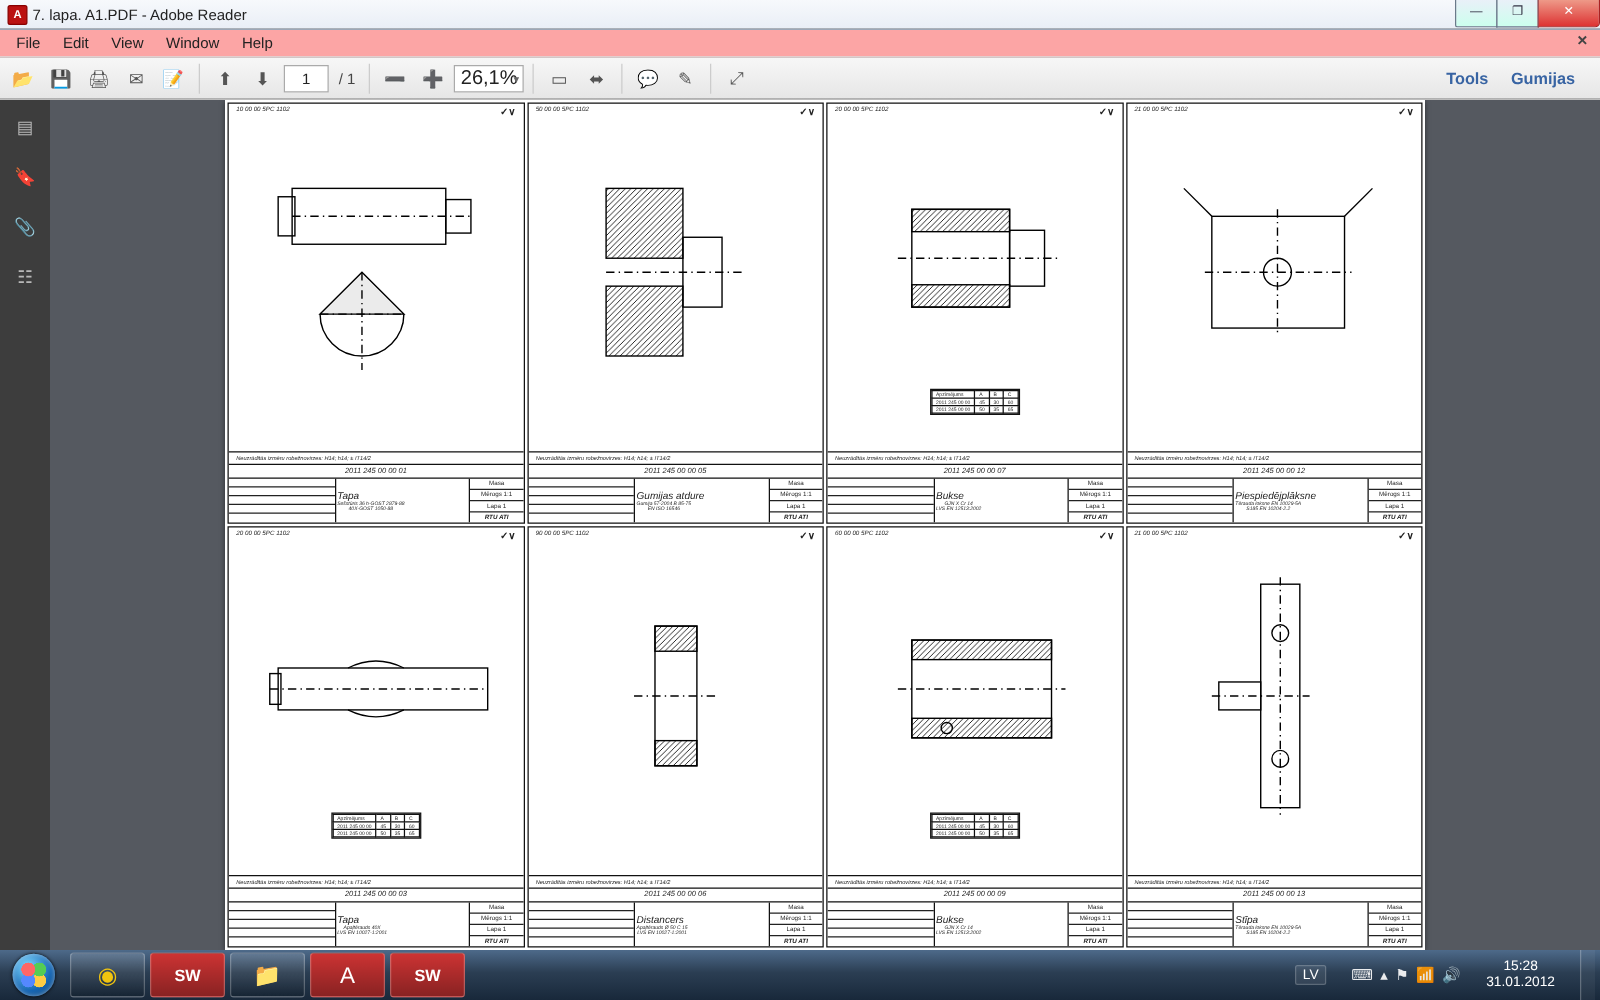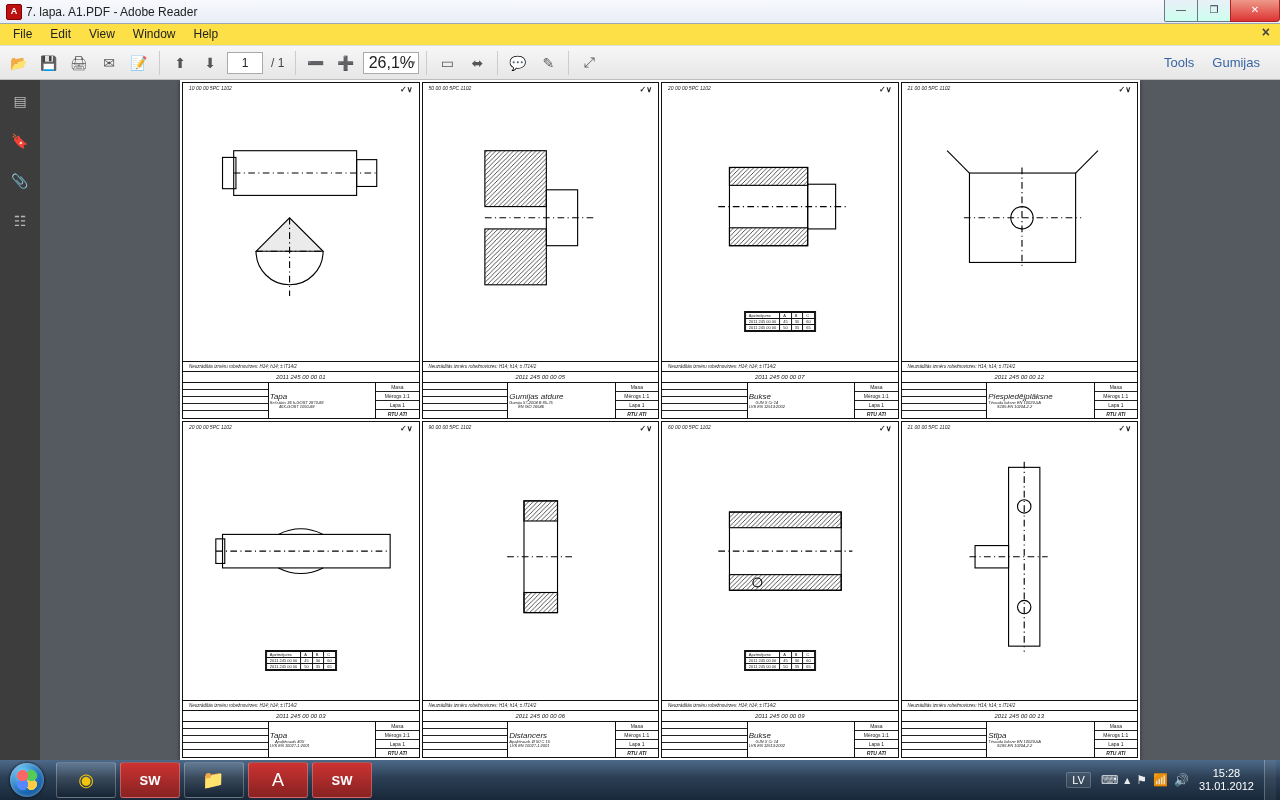--- a/index.html
+++ b/index.html
@@ -5,33 +5,33 @@
 *{margin:0;padding:0;box-sizing:border-box;font-family:"Segoe UI",Tahoma,sans-serif;user-select:none}
 html,body{width:1280px;height:800px;overflow:hidden;background:#000}
 
 .titlebar{position:absolute;top:0;left:0;right:0;height:24px;background:linear-gradient(#f7f9fc,#e9eef6);border-bottom:1px solid #9ba7b7;display:flex;align-items:center;padding-left:6px;font-size:12px;color:#222}
 .titlebar .ticon{width:16px;height:16px;margin-right:4px;background:#b11;border:1px solid #800;border-radius:2px;font-size:9px;line-height:13px;text-align:center;color:#fff;font-weight:bold}
 .winbtns{position:absolute;right:0;top:0;display:flex}
 .winbtns div{width:34px;height:22px;border:1px solid #6a7a8a;border-top:none;background:linear-gradient(#e9f0f8,#cfe);margin-left:-1px;text-align:center;font-size:10px;line-height:20px;color:#334}
 .winbtns .close{width:50px;background:linear-gradient(#e98,#d33);color:#fff;border-color:#a22;border-bottom-right-radius:4px}
 .winbtns .min{border-bottom-left-radius:2px}
 
-.menubar{position:absolute;top:24px;left:0;right:0;height:22px;background:#fde047;display:flex;padding-left:4px;border-bottom:1px solid #dcdcdc;font-size:12px;color:#222}
+.menubar{position:absolute;top:24px;left:0;right:0;height:22px;background:#fca5a5;display:flex;padding-left:4px;border-bottom:1px solid #dcdcdc;font-size:12px;color:#222}
 .menubar span{padding:3px 9px;cursor:default}
 .menubar .x{margin-left:auto;padding:0 10px;font-size:14px;font-weight:bold;color:#444}
 
 .toolbar{position:absolute;top:46px;left:0;right:0;height:34px;background:linear-gradient(#f7f7f7,#e6e6e6);border-bottom:1px solid #bcbcbc;display:flex;align-items:center;padding:0 6px;gap:4px}
 .tbtn{width:26px;height:26px;border:1px solid transparent;border-radius:3px;display:flex;align-items:center;justify-content:center;font-size:14px;color:#555}
 .tsep{width:1px;height:24px;background:#ccc;margin:0 3px}
 .pagebox{width:36px;height:22px;border:1px solid #aaa;background:#fff;text-align:center;font-size:12px;line-height:20px;color:#222}
 .pginfo{font-size:12px;color:#444;margin:0 4px}
 .zoombox{width:56px;height:22px;border:1px solid #aaa;background:#fff;font-size:16px;text-align:center;line-height:20px;color:#222;position:relative}
 .zoombox::after{content:"▾";position:absolute;right:3px;font-size:9px;color:#666}
 .rtools{margin-left:auto;display:flex;gap:18px;padding-right:14px}
-.rtools span{color:#3864a3;font-size:13px;font-weight:400}
+.rtools span{color:#3864a3;font-size:13px;font-weight:700}
 
 .rail{position:absolute;left:0;top:80px;bottom:40px;width:40px;background:#3d3d3d;display:flex;flex-direction:column;align-items:center;padding-top:10px;gap:18px}
 .rail div{width:22px;height:22px;color:#b8b8b8;font-size:14px;text-align:center;line-height:22px}
 
 .doc{position:absolute;left:40px;right:0;top:80px;bottom:40px;background:#555960;overflow:hidden;display:flex;align-items:center;justify-content:center}
 .sheet{background:#fff;width:960px;height:680px;box-shadow:0 1px 4px rgba(0,0,0,.5);display:grid;grid-template-columns:repeat(4,1fr);grid-template-rows:1fr 1fr;gap:2px;padding:2px}
 .cell{border:1px solid #111;position:relative;background:#fff;overflow:hidden;font-size:5px;color:#222}
 .celltop{position:absolute;top:0;left:0;right:0;display:flex;justify-content:space-between;padding:2px 6px;font-size:5px;font-style:italic}
 .celltop .mark{font-style:normal;font-weight:bold;font-size:8px}
 
@@ -59,21 +59,21 @@
 
 .taskbar{position:absolute;left:0;right:0;bottom:0;height:40px;background:linear-gradient(#4d6a8a 0%,#2b3e53 45%,#18283a 100%);display:flex;align-items:center}
 .start{width:54px;height:40px;display:flex;align-items:center;justify-content:center}
 .orb{width:34px;height:34px;border-radius:50%;background:radial-gradient(circle at 35% 30%,#7bd6ff,#1665b2 60%,#0a3d6e);box-shadow:inset 0 0 4px rgba(255,255,255,.5),0 0 3px #000;position:relative}
 .orb::before{content:"";position:absolute;inset:6px;background:
  radial-gradient(circle at 30% 30%,#f66 0 25%,transparent 26%),
  radial-gradient(circle at 70% 30%,#5c5 0 25%,transparent 26%),
  radial-gradient(circle at 30% 70%,#58f 0 25%,transparent 26%),
  radial-gradient(circle at 70% 70%,#fc4 0 25%,transparent 26%)}
 .task{width:60px;height:36px;margin:2px;border:1px solid rgba(255,255,255,.25);border-radius:3px;background:linear-gradient(rgba(255,255,255,.15),rgba(0,0,0,.15));display:flex;align-items:center;justify-content:center;font-size:18px;color:#fff}
-.tray{margin-left:auto;display:flex;align-items:center;color:#fff;font-size:11px;padding-right:4px;gap:10px}
+.tray{margin-left:auto;display:flex;align-items:center;color:#fff;font-size:11px;padding-right:4px;gap:20px}
 .tray .lang{background:rgba(255,255,255,.08);border:1px solid rgba(255,255,255,.2);padding:1px 5px;border-radius:2px;font-size:11px}
 .tray .clock{text-align:center;line-height:1.2}
 .tray .icons{display:flex;gap:6px;font-size:12px;opacity:.9}
 .showdesk{width:12px;height:40px;border-left:1px solid rgba(255,255,255,.25);background:rgba(255,255,255,.05)}
 </style>
 </head>
 <body>
 
 <div class="titlebar">
   <div class="ticon">A</div>

